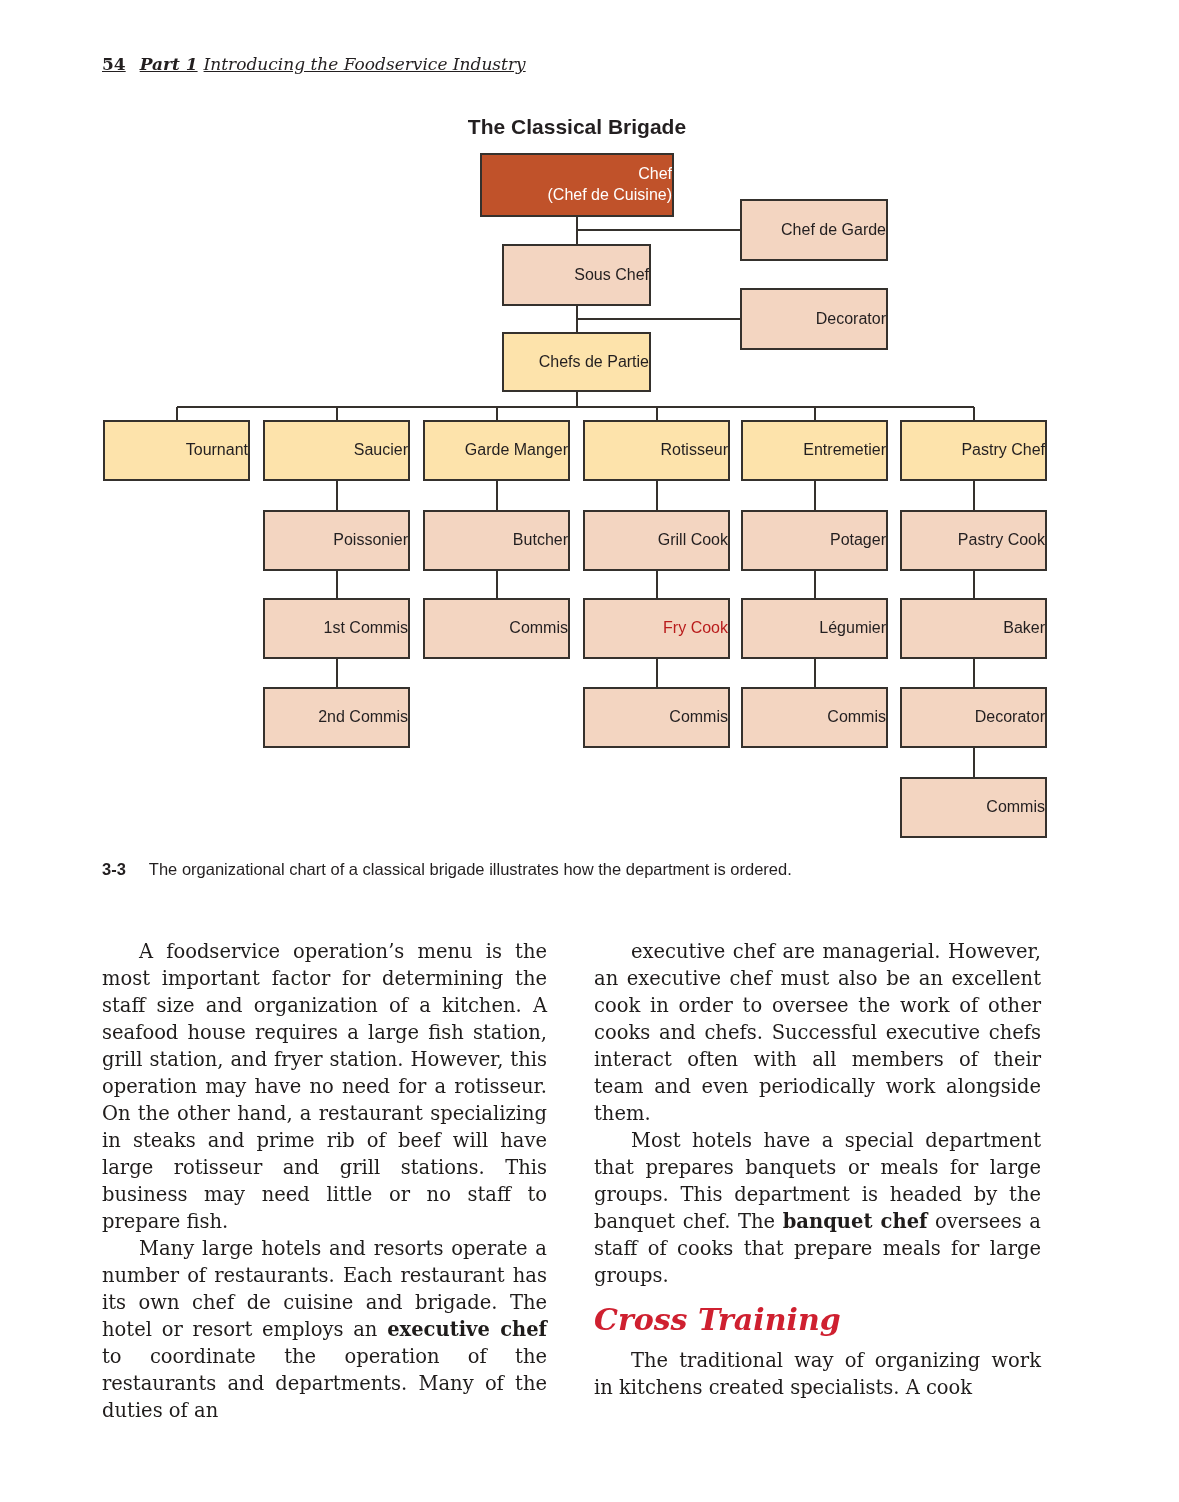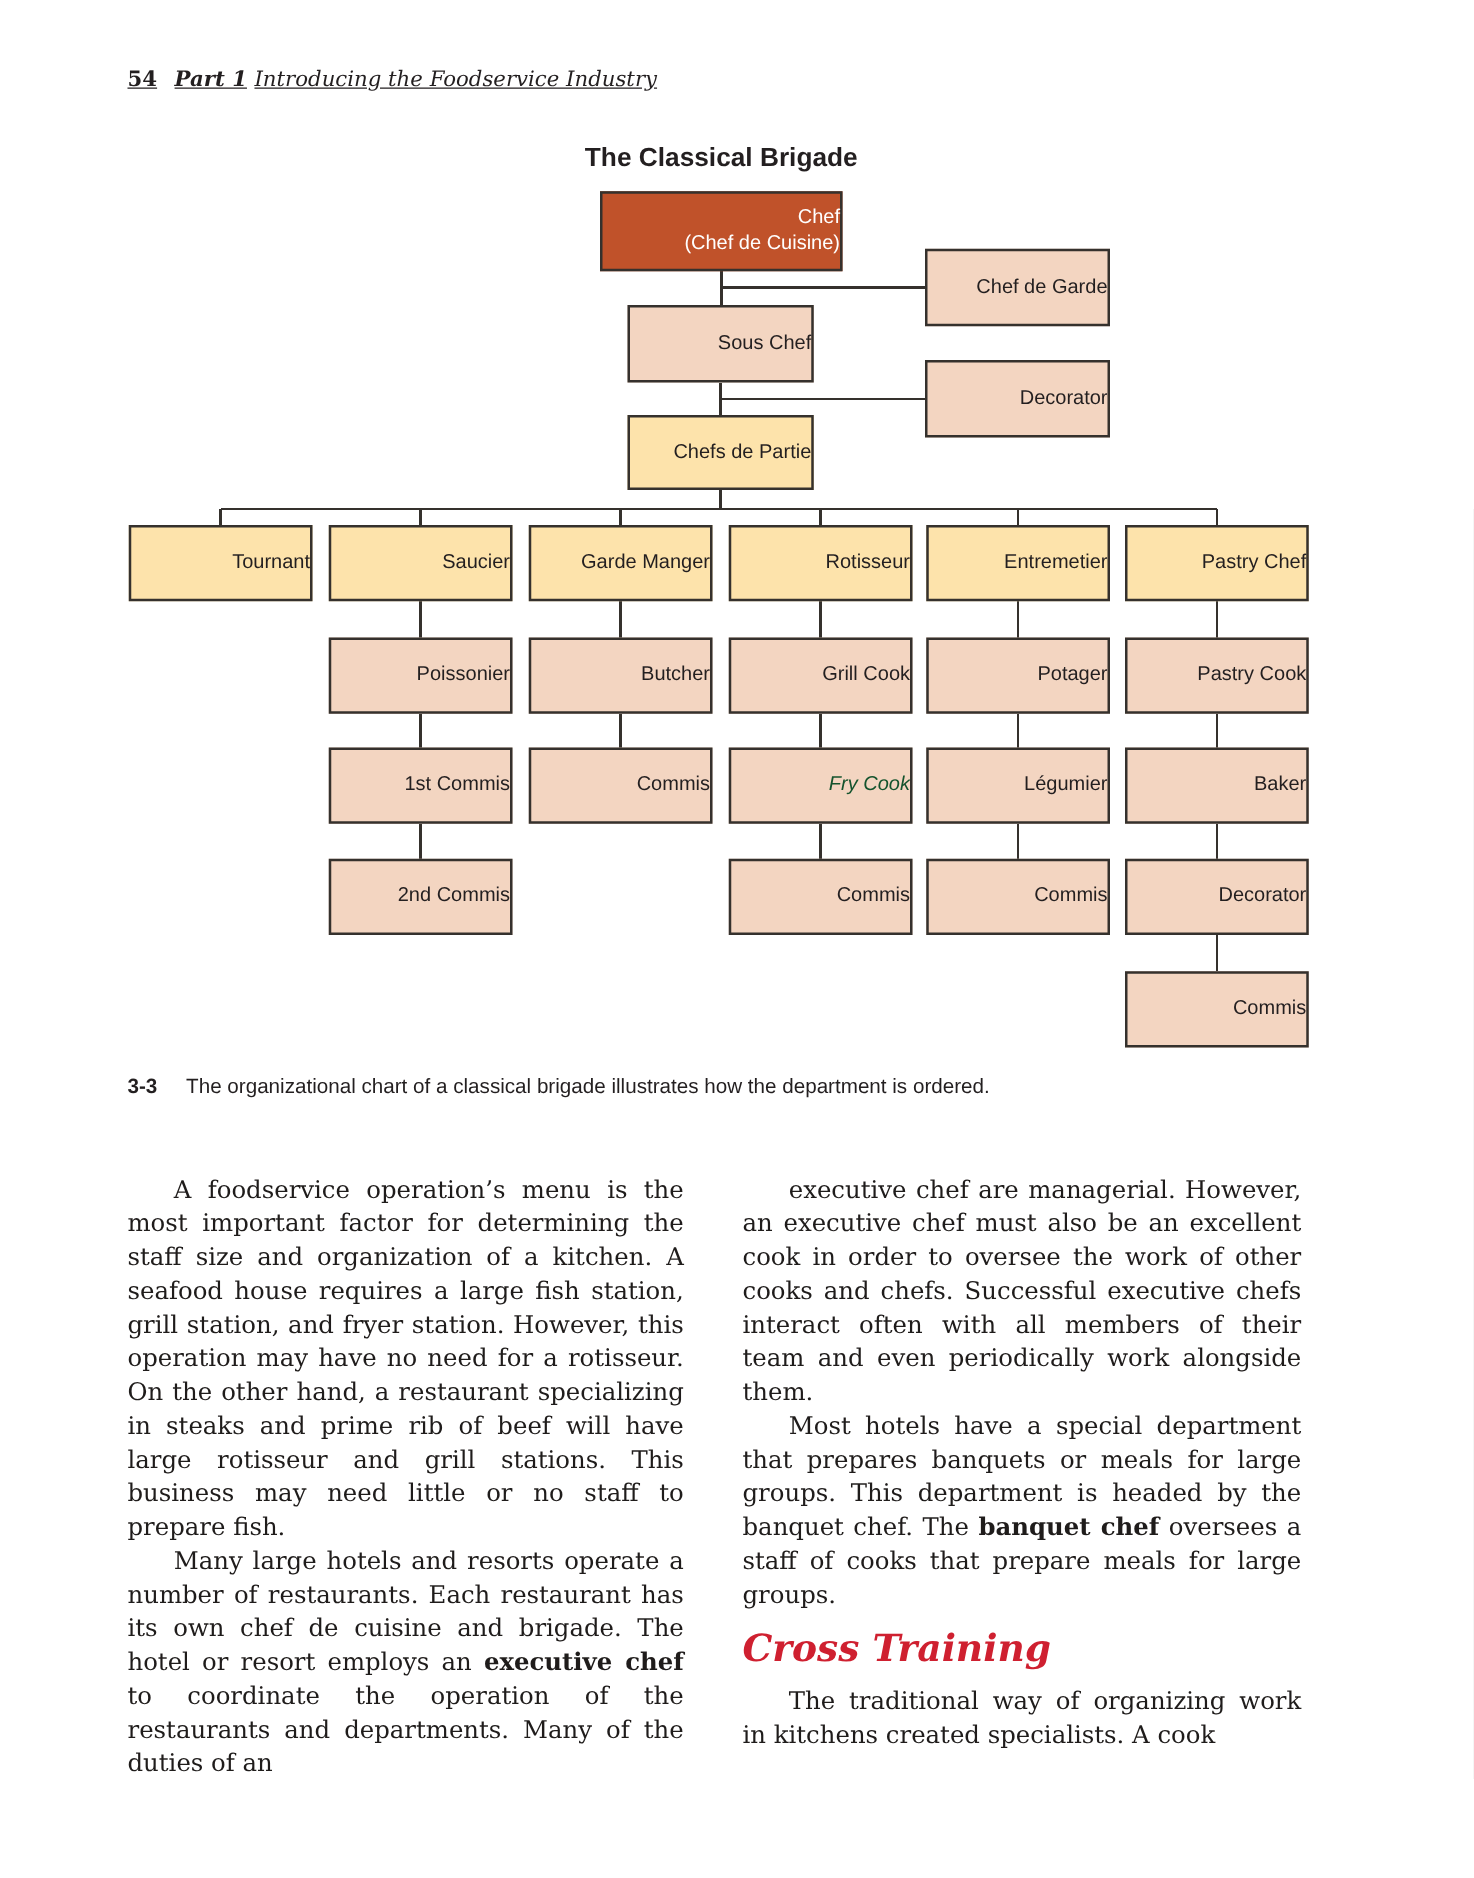--- a/index.html
+++ b/index.html
@@ -133,21 +133,21 @@
       </div>
       <div class="node" style="left: 900px; top: 510px; width: 147px; height: 61px; border-color: rgb(53, 49, 45); background: rgb(243, 213, 193); color: rgb(35, 31, 32);">
         <div>Pastry Cook</div>
       </div>
       <div class="node" style="left: 263px; top: 598px; width: 147px; height: 61px; border-color: rgb(53, 49, 45); background: rgb(243, 213, 193); color: rgb(35, 31, 32);">
         <div>1st Commis</div>
       </div>
       <div class="node" style="left: 423px; top: 598px; width: 147px; height: 61px; border-color: rgb(53, 49, 45); background: rgb(243, 213, 193); color: rgb(35, 31, 32);">
         <div>Commis</div>
       </div>
-      <div class="node" style="left: 583px; top: 598px; width: 147px; height: 61px; border-color: rgb(53, 49, 45); background: rgb(243, 213, 193); color: #14532d; font-style: italic;">
+      <div class="node" style="left: 583px; top: 598px; width: 147px; height: 61px; border-color: rgb(53, 49, 45); background: rgb(243, 213, 193); color: #b91c1c;">
         <div>Fry Cook</div>
       </div>
       <div class="node" style="left: 741px; top: 598px; width: 147px; height: 61px; border-color: rgb(53, 49, 45); background: rgb(243, 213, 193); color: rgb(35, 31, 32); padding-left: 12px;">
         <div>Légumier</div>
       </div>
       <div class="node" style="left: 900px; top: 598px; width: 147px; height: 61px; border-color: rgb(53, 49, 45); background: rgb(243, 213, 193); color: rgb(35, 31, 32); padding-left: 14px;">
         <div>Baker</div>
       </div>
       <div class="node" style="left: 263px; top: 687px; width: 147px; height: 61px; border-color: rgb(53, 49, 45); background: rgb(243, 213, 193); color: rgb(35, 31, 32);">
         <div>2nd Commis</div>

